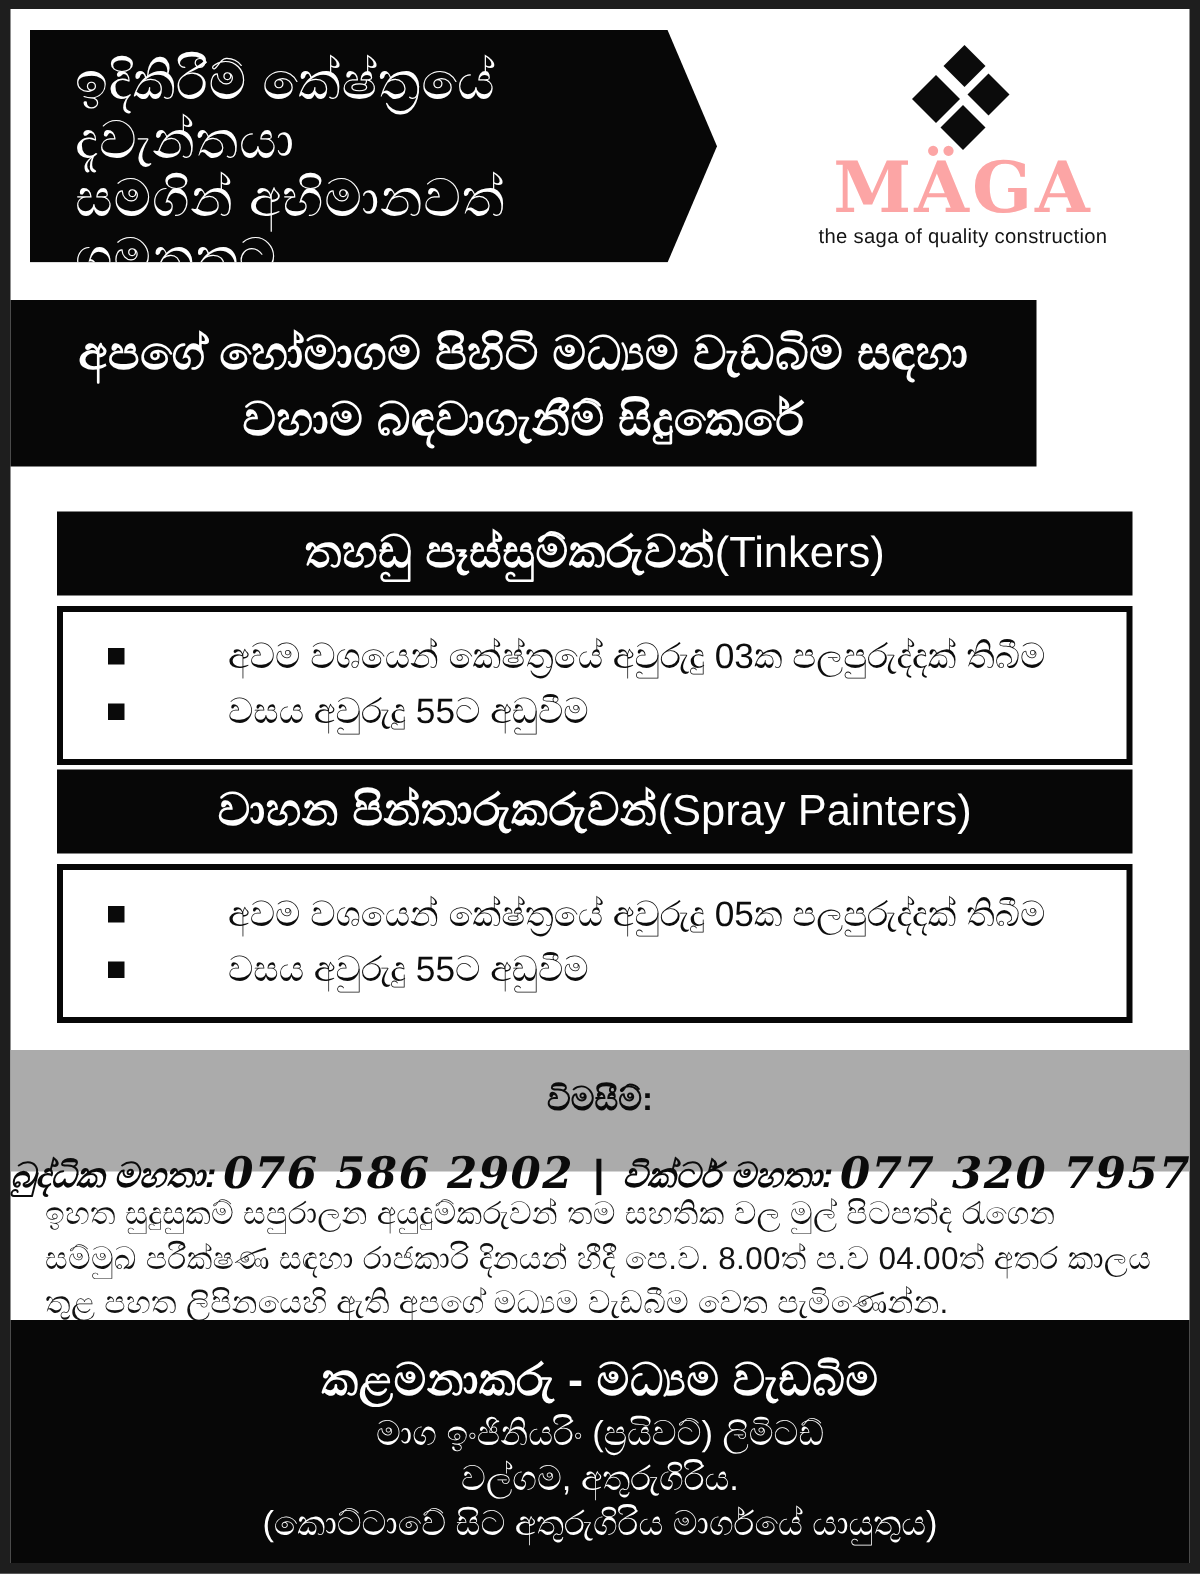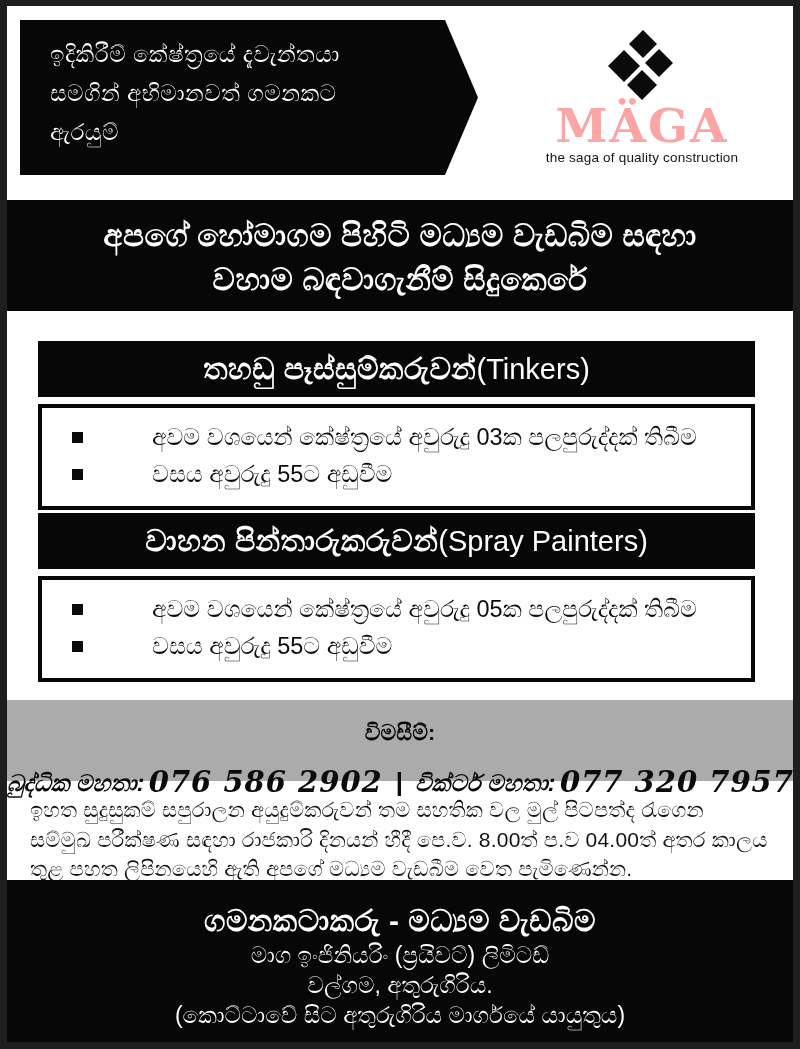--- a/index.html
+++ b/index.html
@@ -11,37 +11,37 @@
   }
   .inner { position:absolute; left:7px; top:6px; width:786px; height:1036px; background:#ffffff; }
 
   
   .banner {
     position:absolute; left:20px; top:20px; width:458px; height:155px;
     background:#070707; color:#ffffff;
     clip-path:polygon(0 0, 92.8% 0, 100% 50%, 92.8% 100%, 0 100%);
     padding:15px 60px 0 30px;
   }
-  .banner-line { font-size:23px; line-height:39px; letter-spacing:0.5px; }
+  .banner-line { font-size:35px; line-height:39px; letter-spacing:0.5px; }
 
   
   .logo { position:absolute; left:533px; top:26px; width:218px; text-align:center; color:#0b0b0b; }
   .logo-diamonds { display:block; margin:0 auto; }
   .logo-word {
     font-family:"DejaVu Serif", serif; font-weight:bold; font-size:47px;
     line-height:46px; letter-spacing:2px; margin-top:3px; color:#fca5a5;
   }
   .logo-tagline {
     font-size:13.5px; line-height:15px; color:#141414; letter-spacing:0.2px;
     white-space:nowrap; margin-top:1px;
   }
 
   
   .heading-band {
-    position:absolute; left:7px; top:200px; width:786px; height:111px;
+    position:absolute; left:7px; top:200px; width:684px; height:111px;
     background:#070707; color:#ffffff; text-align:center; padding-top:14px;
   }
   .heading-line { font-size:31px; font-weight:bold; line-height:44px; letter-spacing:0.5px; }
 
   
   .job { position:absolute; left:38px; width:717px; }
   .job-1 { top:341px; }
   .job-2 { top:513px; }
   .job-header {
     background:#070707; color:#ffffff; height:56px;
@@ -157,18 +157,18 @@
       <span class="contact-phone">076 586 2902</span>
       <span class="contact-sep">|</span>
       <span class="contact-name">වික්ටර් මහතා:</span>
       <span class="contact-phone">077 320 7957</span>
     </div>
   </div>
 
   <div class="instructions">ඉහත සුදුසුකම් සපුරාලන අයුදුම්කරුවන් තම සහතික වල මුල් පිටපත්ද රැගෙන සම්මුඛ පරීක්ෂණ සඳහා රාජකාරි දිනයන් හීදී පෙ.ව. 8.00ත් ප.ව 04.00ත් අතර කාලය තුළ පහත ලිපිනයෙහි ඇති අපගේ මධ්‍යම වැඩබීම වෙත පැමිණෙන්න.</div>
 
   <div class="footer">
-    <div class="footer-title">ගමනකටාකරු - මධ්‍යම වැඩබිම</div>
+    <div class="footer-title">කළමනාකරු - මධ්‍යම වැඩබිම</div>
     <div class="footer-line">මාග ඉංජිනියරිං (ප්‍රයිවට්) ලිමිටඩ්</div>
     <div class="footer-line">වල්ගම, අතුරුගිරිය.</div>
     <div class="footer-line">(කොට්ටාවේ සිට අතුරුගිරිය මාර්ගයේ යායුතුය)</div>
   </div>
 </div>
 
 </body></html>

